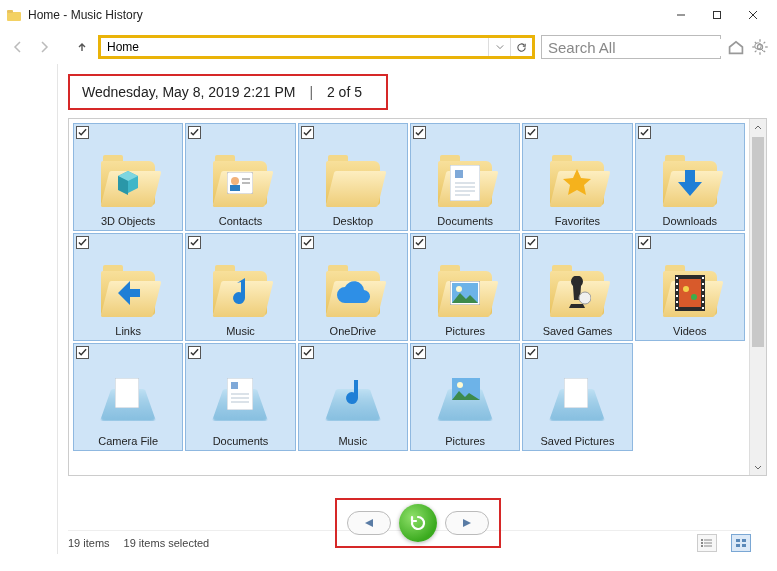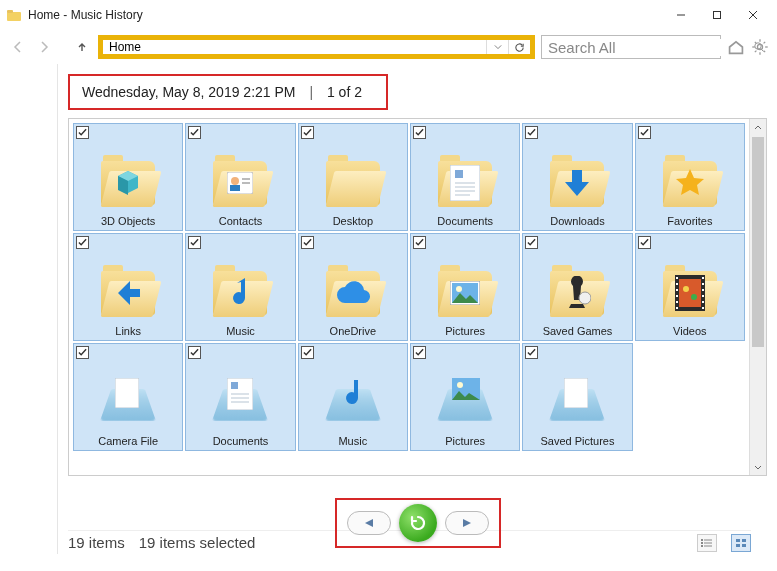--- a/index.html
+++ b/index.html
@@ -6,21 +6,21 @@
   body { margin:0; font-family: "Segoe UI", Tahoma, sans-serif; font-size:12px; color:#222; background:#fff; width:777px; height:571px; overflow:hidden; }
   .titlebar { display:flex; align-items:center; height:30px; padding:0 6px; }
   .titlebar .appicon { width:16px; height:16px; margin-right:6px; }
   .titlebar .title { flex:0 0 auto; }
   .titlebar .spacer { flex:1; }
   .win-btn { width:36px; height:30px; display:flex; align-items:center; justify-content:center; }
   .win-btn svg { width:10px; height:10px; }
   .toolbar { display:flex; align-items:center; height:34px; padding:0 8px; gap:6px; }
   .tb-ico { width:20px; height:20px; display:flex; align-items:center; justify-content:center; color:#888; }
   .tb-ico svg { width:14px; height:14px; }
-  .addr { flex:1; display:flex; border:5px solid #eab308; height:24px; }
+  .addr { flex:1; display:flex; border:3px solid #eab308; height:24px; }
   .addr input { flex:1; border:none; outline:none; padding:0 6px; font-size:12px; }
   .addr .seg { width:22px; display:flex; align-items:center; justify-content:center; border-left:1px solid #ddd; color:#555; }
   .search { width:180px; border:1px solid #bbb; height:24px; display:flex; align-items:center; }
   .search input { flex:1; border:none; outline:none; padding:0 6px; font-size:15px; color:#777; }
   .search input::placeholder { color:#888; }
   .tb-right { width:18px; height:18px; color:#999; display:flex; align-items:center; justify-content:center; }
   .body-row { display:flex; }
   .leftcol { width:58px; border-right:1px solid #e5e5e5; height:490px; }
   .main { flex:1; padding:6px 10px 0 10px; position:relative; }
   .date-box { border:2px solid #d62828; padding:8px 12px; margin:4px 0 8px 0; display:inline-block; min-width:320px; font-size:14px; }
@@ -29,21 +29,21 @@
   .grid { flex:1; overflow:hidden; padding:4px; display:grid; grid-template-columns: repeat(6, 1fr); grid-auto-rows:108px; gap:2px; align-content:start; }
   .scrollbar { width:17px; background:#f0f0f0; border-left:1px solid #ddd; position:relative; }
   .sb-btn { position:absolute; left:0; right:0; height:17px; display:flex; align-items:center; justify-content:center; color:#666; background:#f0f0f0; }
   .sb-btn.top { top:0; } .sb-btn.bot { bottom:0; }
   .sb-thumb { position:absolute; left:2px; right:2px; top:18px; height:210px; background:#c8c8c8; }
   .item { position:relative; border:1px solid #8fb8e0; background:#cfe4f7; display:flex; flex-direction:column; align-items:center; justify-content:flex-end; padding:4px 2px 3px 2px; }
   .item .chk { position:absolute; top:2px; left:2px; width:13px; height:13px; background:#fff; border:1px solid #555; display:flex; align-items:center; justify-content:center; }
   .item .chk svg { width:9px; height:9px; }
   .item .ico { width:56px; height:56px; display:flex; align-items:center; justify-content:center; margin-bottom:4px; }
   .item .lbl { font-size:11px; text-align:left; line-height:1.1; }
-  .status { position:absolute; left:10px; right:26px; bottom:0; height:24px; display:flex; align-items:center; gap:14px; font-size:15px; color:#444; border-top:1px solid #eee; }
+  .status { position:absolute; left:10px; right:26px; bottom:0; height:24px; display:flex; align-items:center; gap:14px; font-size:11px; color:#444; border-top:1px solid #eee; }
   .status .spacer { flex:1; }
   .view-btn { width:20px; height:18px; border:1px solid #ccc; background:#f7f7f7; display:flex; align-items:center; justify-content:center; }
   .view-btn.sel { border-color:#7aa7d4; background:#dce9f7; }
   .controls-wrap { position:absolute; bottom:6px; left:50%; transform:translateX(-50%); border:2px solid #d62828; padding:4px 10px; display:flex; align-items:center; gap:8px; }
   .pill { width:44px; height:24px; border:1px solid #bbb; border-radius:12px; background:#fafafa; display:flex; align-items:center; justify-content:center; color:#5a7ca5; }
   .pill svg { width:18px; height:12px; }
   .restore { width:38px; height:38px; border-radius:50%; background:radial-gradient(circle at 35% 35%, #8fe06a, #3aaa1e 70%); display:flex; align-items:center; justify-content:center; box-shadow:0 1px 4px rgba(0,0,0,.3); }
   .restore svg { width:20px; height:20px; }
 
   
@@ -144,21 +144,21 @@
     </div>
 </div>
 
 <div class="body-row">
   <div class="leftcol"></div>
   <div class="main">
 
     <div class="date-box">
       <span>Wednesday, May 8, 2019 2:21 PM</span>
       <span class="sep">|</span>
-      <span>1 of 2</span>
+      <span>2 of 5</span>
     </div>
 
     <div class="grid-wrap">
       <div class="grid" id="grid">
           <div class="item">
             <div class="chk">
               <svg viewBox="0 0 10 10">
                 <path d="M1 5l2.5 2.5L9 1.5" fill="none" stroke="#333" stroke-width="1.6"></path>
               </svg>
             </div>
@@ -250,47 +250,47 @@
               <svg viewBox="0 0 10 10">
                 <path d="M1 5l2.5 2.5L9 1.5" fill="none" stroke="#333" stroke-width="1.6"></path>
               </svg>
             </div>
             <div class="ico">
               <div class="folder">
                 <div class="tab"></div>
                 <div class="back"></div>
                 <div class="open"></div>
                 <div class="overlay">
+                  <svg width="32" height="32" viewBox="0 0 32 32">
+                    <path d="M16 2l4 9 10 1-7 6 2 10-9-5-9 5 2-10-7-6 10-1z" fill="#f5b21c"></path>
+                  </svg>
+                </div>
+              </div>
+            </div>
+            <div class="lbl">Favorites</div>
+          </div>
+          <div class="item">
+            <div class="chk">
+              <svg viewBox="0 0 10 10">
+                <path d="M1 5l2.5 2.5L9 1.5" fill="none" stroke="#333" stroke-width="1.6"></path>
+              </svg>
+            </div>
+            <div class="ico">
+              <div class="folder">
+                <div class="tab"></div>
+                <div class="back"></div>
+                <div class="open"></div>
+                <div class="overlay">
                   <svg width="34" height="34" viewBox="0 0 34 34">
                     <path d="M12 4h10v12h7L17 30 5 16h7z" fill="#1f7fd6"></path>
                   </svg>
                 </div>
               </div>
             </div>
             <div class="lbl">Downloads</div>
-          </div>
-          <div class="item">
-            <div class="chk">
-              <svg viewBox="0 0 10 10">
-                <path d="M1 5l2.5 2.5L9 1.5" fill="none" stroke="#333" stroke-width="1.6"></path>
-              </svg>
-            </div>
-            <div class="ico">
-              <div class="folder">
-                <div class="tab"></div>
-                <div class="back"></div>
-                <div class="open"></div>
-                <div class="overlay">
-                  <svg width="32" height="32" viewBox="0 0 32 32">
-                    <path d="M16 2l4 9 10 1-7 6 2 10-9-5-9 5 2-10-7-6 10-1z" fill="#f5b21c"></path>
-                  </svg>
-                </div>
-              </div>
-            </div>
-            <div class="lbl">Favorites</div>
           </div>
           <div class="item">
             <div class="chk">
               <svg viewBox="0 0 10 10">
                 <path d="M1 5l2.5 2.5L9 1.5" fill="none" stroke="#333" stroke-width="1.6"></path>
               </svg>
             </div>
             <div class="ico">
               <div class="folder">
                 <div class="tab"></div>

